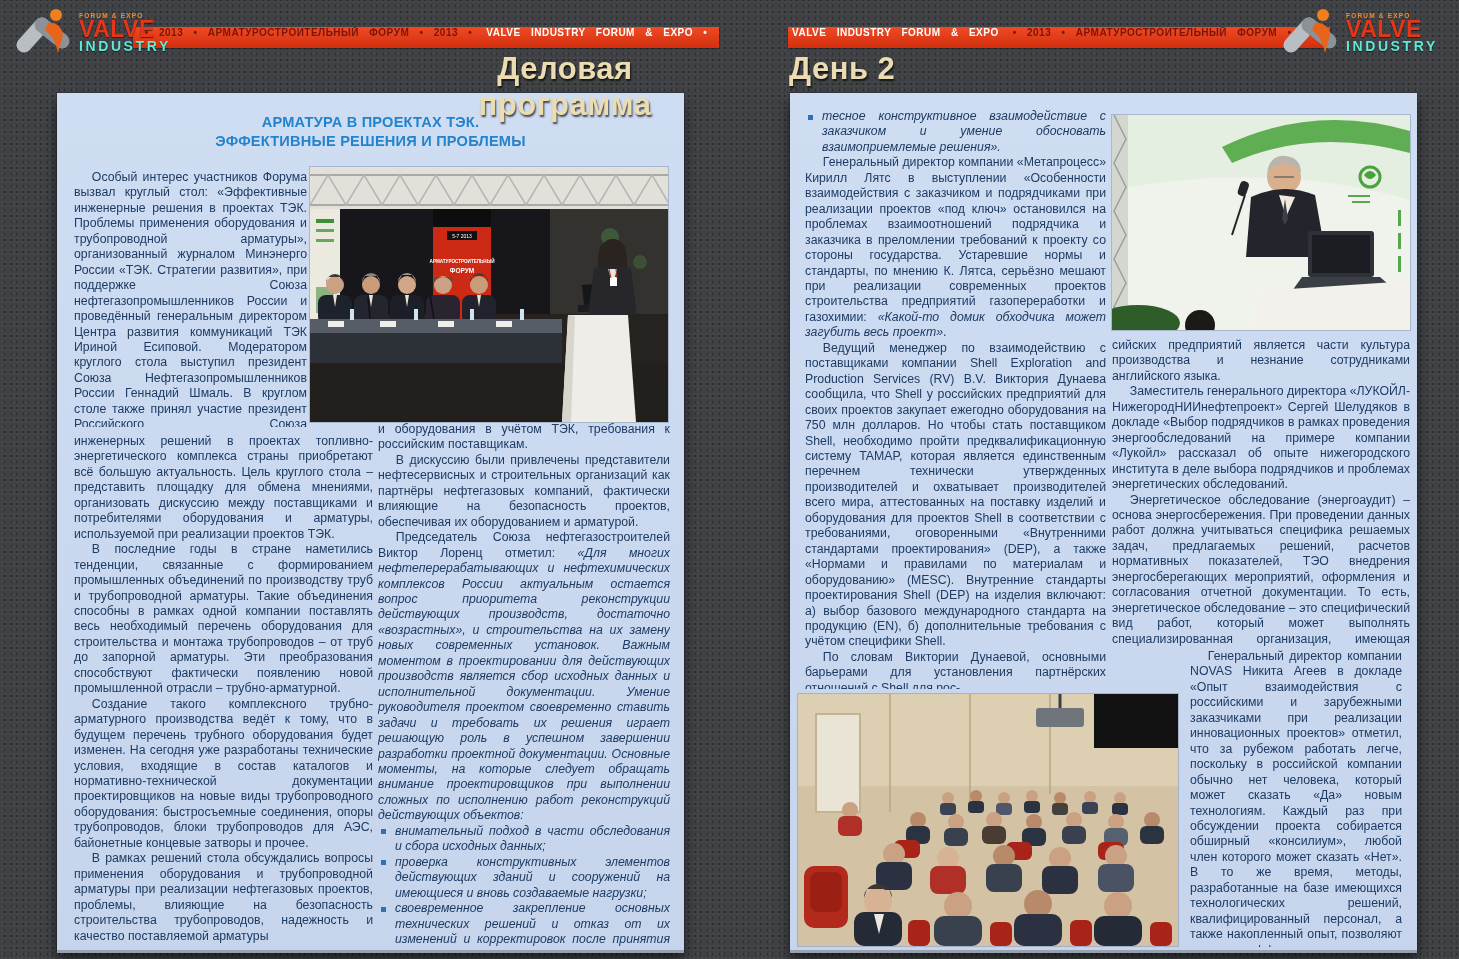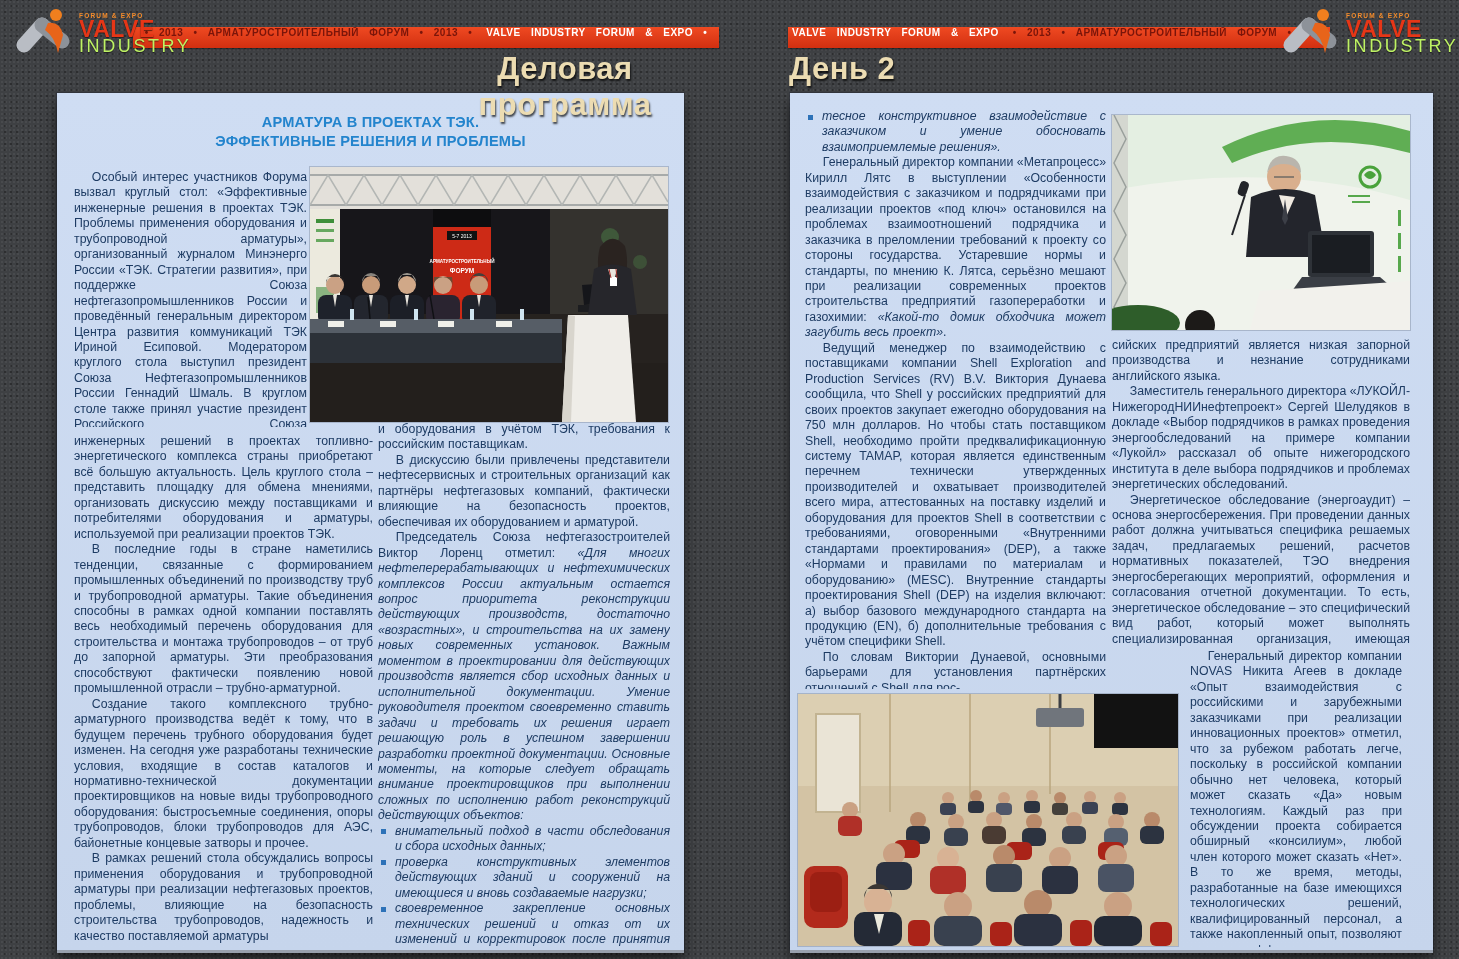--- a/index.html
+++ b/index.html
@@ -13,42 +13,42 @@
     background-position:0 0,2px 3px;
     font-family:"Liberation Sans",sans-serif;
   }
   
   .logo{position:absolute;top:5px;display:flex;align-items:center;gap:5px;z-index:5;}
   .logo-left{left:16px;}
   .logo-right{left:1283px;}
   .logo-text{display:flex;flex-direction:column;justify-content:center;}
   .logo-tag{color:#f28a2a;font-size:6.5px;font-weight:700;letter-spacing:1.2px;}
   .logo-valve{color:#e63617;font-size:23px;font-weight:800;line-height:21px;letter-spacing:.5px;text-shadow:0 1px 1px rgba(0,0,0,.55);}
-  .logo-industry{color:#bef264;font-size:18px;font-weight:400;letter-spacing:2.6px;line-height:12px;text-shadow:0 1px 1px rgba(0,0,0,.55);}
+  .logo-industry{color:#5eead4;font-size:14px;font-weight:700;letter-spacing:2.6px;line-height:12px;text-shadow:0 1px 1px rgba(0,0,0,.55);}
   .strip{
     position:absolute;top:27px;height:21px;z-index:3;
     background:linear-gradient(#ef4a22,#d22f10);
     display:flex;justify-content:center;gap:14px;
     white-space:nowrap;font-weight:700;font-size:10px;letter-spacing:.5px;overflow:hidden;
     box-shadow:0 1px 2px rgba(0,0,0,.4);
   }
   .strip-left{left:133px;width:586px;}
   .strip-right{left:788px;width:542px;}
   .strip .dark{color:#7a150a;word-spacing:7px;}
   .strip .light{color:#ffffff;word-spacing:7px;}
   .page-title{position:absolute;color:#ecdcb2;font-size:31px;font-weight:700;letter-spacing:.5px;
     text-shadow:1px 2px 2px rgba(0,0,0,.7);z-index:2;}
   .title-left{left:440px;top:51px;width:250px;text-align:center;}
   .title-right{left:789px;top:51px;}
   
   .page{position:absolute;top:93px;width:627px;height:857px;
     background:linear-gradient(#cfddf3,#c6d5ec);
     box-shadow:0 3px 0 #99a1ae,0 9px 12px rgba(0,0,0,.6),0 0 0 1px rgba(35,40,55,.35);}
   .page-l{left:57px;}
-  .page-r{left:790px;padding-left:16px;}
+  .page-r{left:790px;}
   .article-title{position:absolute;left:0;right:0;top:20px;text-align:center;
     color:#2384cd;font-size:14.6px;font-weight:700;line-height:19px;letter-spacing:.2px;}
   .tb{position:absolute;overflow:hidden;font-size:12.3px;line-height:15.45px;color:#1d3b63;text-align:justify;}
   .tb p{margin:0;text-indent:1.45em;}
   .tb p.cont{text-indent:0;}
   .b{font-weight:400;}
   .i{font-style:italic;}
   .bullet{position:relative;padding-left:17px;font-style:italic;}
   .bullet::before{content:"";position:absolute;left:3px;top:5.5px;width:5px;height:5px;background:#2d72b8;}
   
@@ -237,21 +237,21 @@
     </g>
     <rect x="196" y="116" width="66" height="46" rx="3" fill="#2e3238"></rect>
     <rect x="200" y="120" width="58" height="38" fill="#1a1d22"></rect>
     <polygon points="190,162 268,162 284,176 180,176" fill="#3a3e45"></polygon>
     <polygon points="148,176 298,166 298,215 138,215" fill="#f2f1ec"></polygon>
     <ellipse cx="26" cy="208" rx="42" ry="18" fill="#2e5d2a"></ellipse>
     <circle cx="88" cy="210" r="15" fill="#1c1a18"></circle>
   </svg>
 
   <div class="tb blockE">
-    <p class="cont">сийских предприятий является низкая запорной производства и незнание сотрудниками английского языка.</p>
+    <p class="cont">сийских предприятий является части культура производства и незнание сотрудниками английского языка.</p>
     <p>Заместитель генерального директора «ЛУКОЙЛ-НижегородНИИнефтепроект» Сергей Шелудяков в докладе «Выбор подрядчиков в рамках проведения энергообследований на примере компании «Лукойл» рассказал об опыте нижегородского института в деле выбора подрядчиков и проблемах энергетических обследований.</p>
     <p>Энергетическое обследование (энергоаудит) – основа энергосбережения. При проведении данных работ должна учитываться специфика решаемых задач, предлагаемых решений, расчетов нормативных показателей, ТЭО внедрения энергосберегающих мероприятий, оформления и согласования отчетной документации. То есть, энергетическое обследование – это специфический вид работ, который может выполнять специализированная организация, имеющая подготовленных специалистов, соответствующие методики, приборный парк и опыт работы в энергетике. Таковой организацией и является институт «ЛУКОЙЛ-НижегородНИИнефтепроект».</p>
   </div>
 
   <svg class="photo photo-audience" viewBox="0 0 380 252" preserveAspectRatio="none">
     <rect width="380" height="252" fill="#d3c3a4"></rect>
     <rect width="380" height="92" fill="#dccfb2"></rect>
     <rect x="18" y="20" width="44" height="98" fill="#eae4d6"></rect>
     <rect x="18" y="20" width="44" height="98" fill="none" stroke="#c2b391" stroke-width="2"></rect>
     <path d="M92 0 V118 M172 0 V110 M252 0 V100" stroke="#b9a77f" stroke-width="1.5"></path>

